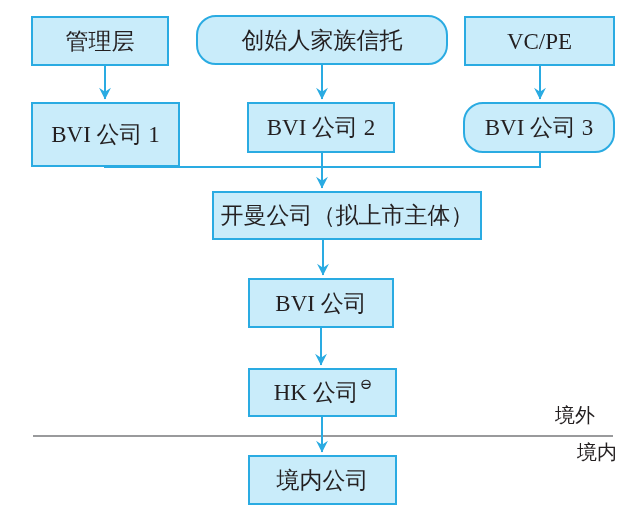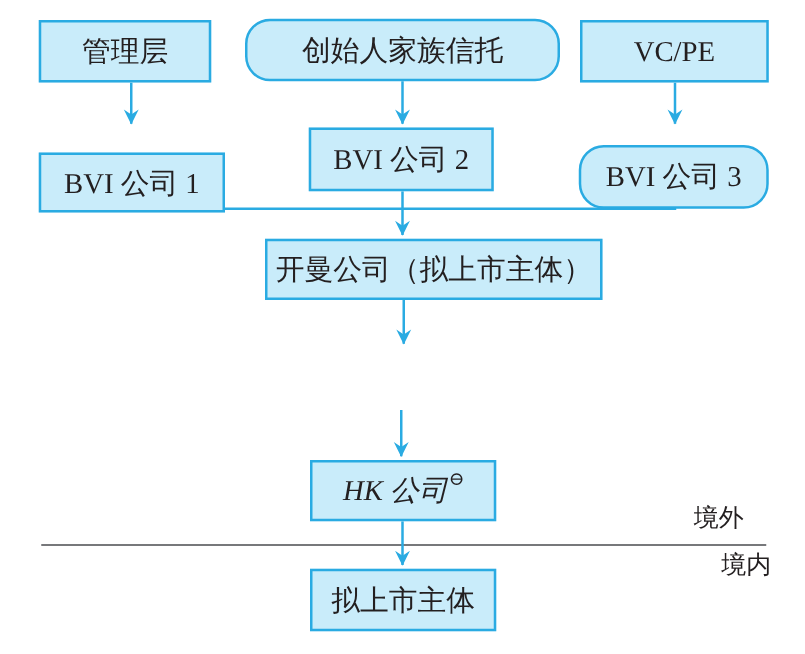--- a/index.html
+++ b/index.html
@@ -22,26 +22,26 @@
     position:absolute;box-sizing:border-box;
     background:var(--box-fill,#c9ecfa);
     border:2px solid var(--box-border,#2aabe2);
     display:flex;align-items:center;justify-content:center;
     font-size:23px;color:var(--text,#231f20);
     white-space:nowrap;line-height:1;
   }
   #n-management{left:31px;top:16px;width:138px;height:50px;text-align:right;}
   #n-founder{left:196px;top:15px;width:252px;height:50px;border-radius:20px;}
   #n-vcpe{left:464px;top:16px;width:151px;height:50px;}
-  #n-bvi1{left:31px;top:102px;width:149px;height:48px;margin-top:20px;}
+  #n-bvi1{left:31px;top:102px;width:149px;height:65px;}
   #n-bvi2{left:247px;top:102px;width:148px;height:51px;}
-  #n-bvi3{left:463px;top:116px;width:152px;height:51px;border-radius:20px;}
+  #n-bvi3{left:463px;top:102px;width:152px;height:51px;border-radius:20px;}
   #n-cayman{left:188px;top:191px;width:270px;height:49px;margin-left:24px;}
   #n-bvi{left:248px;top:278px;width:146px;height:50px;}
-  #n-hk{left:248px;top:368px;width:149px;height:49px;font-style:italic;}
+  #n-hk{left:248px;top:368px;width:149px;height:49px;}
   #n-domestic{left:248px;top:455px;width:149px;height:50px;}
   #n-hk sup{
     font-size:15px;line-height:0;position:relative;top:-9px;left:1px;
   }
   .region-label{
     position:absolute;width:62px;text-align:center;
     font-size:20px;color:var(--text,#231f20);line-height:1.1;
   }
   #lbl-offshore{left:544px;top:404px;}
   #lbl-onshore{left:566px;top:441px;}
@@ -93,26 +93,29 @@
   </div>
 
   <div class="node" id="n-bvi3">
     <span>BVI 公司 3</span>
   </div>
 
   <div class="node" id="n-cayman">
     <span>开曼公司（拟上市主体）</span>
   </div>
 
+  <div class="node" id="n-bvi">
+    <span>BVI 公司</span>
+  </div>
 
   <div class="node" id="n-hk">
     <span>HK 公司</span>
       <sup>⊖</sup>
   </div>
 
   <div class="node" id="n-domestic">
-    <span>拟上市主体</span>
+    <span>境内公司</span>
   </div>
 
   <div class="region-label" id="lbl-offshore">境外</div>
   <div class="region-label" id="lbl-onshore">境内</div>
 
 </div>
 
 </body></html>

